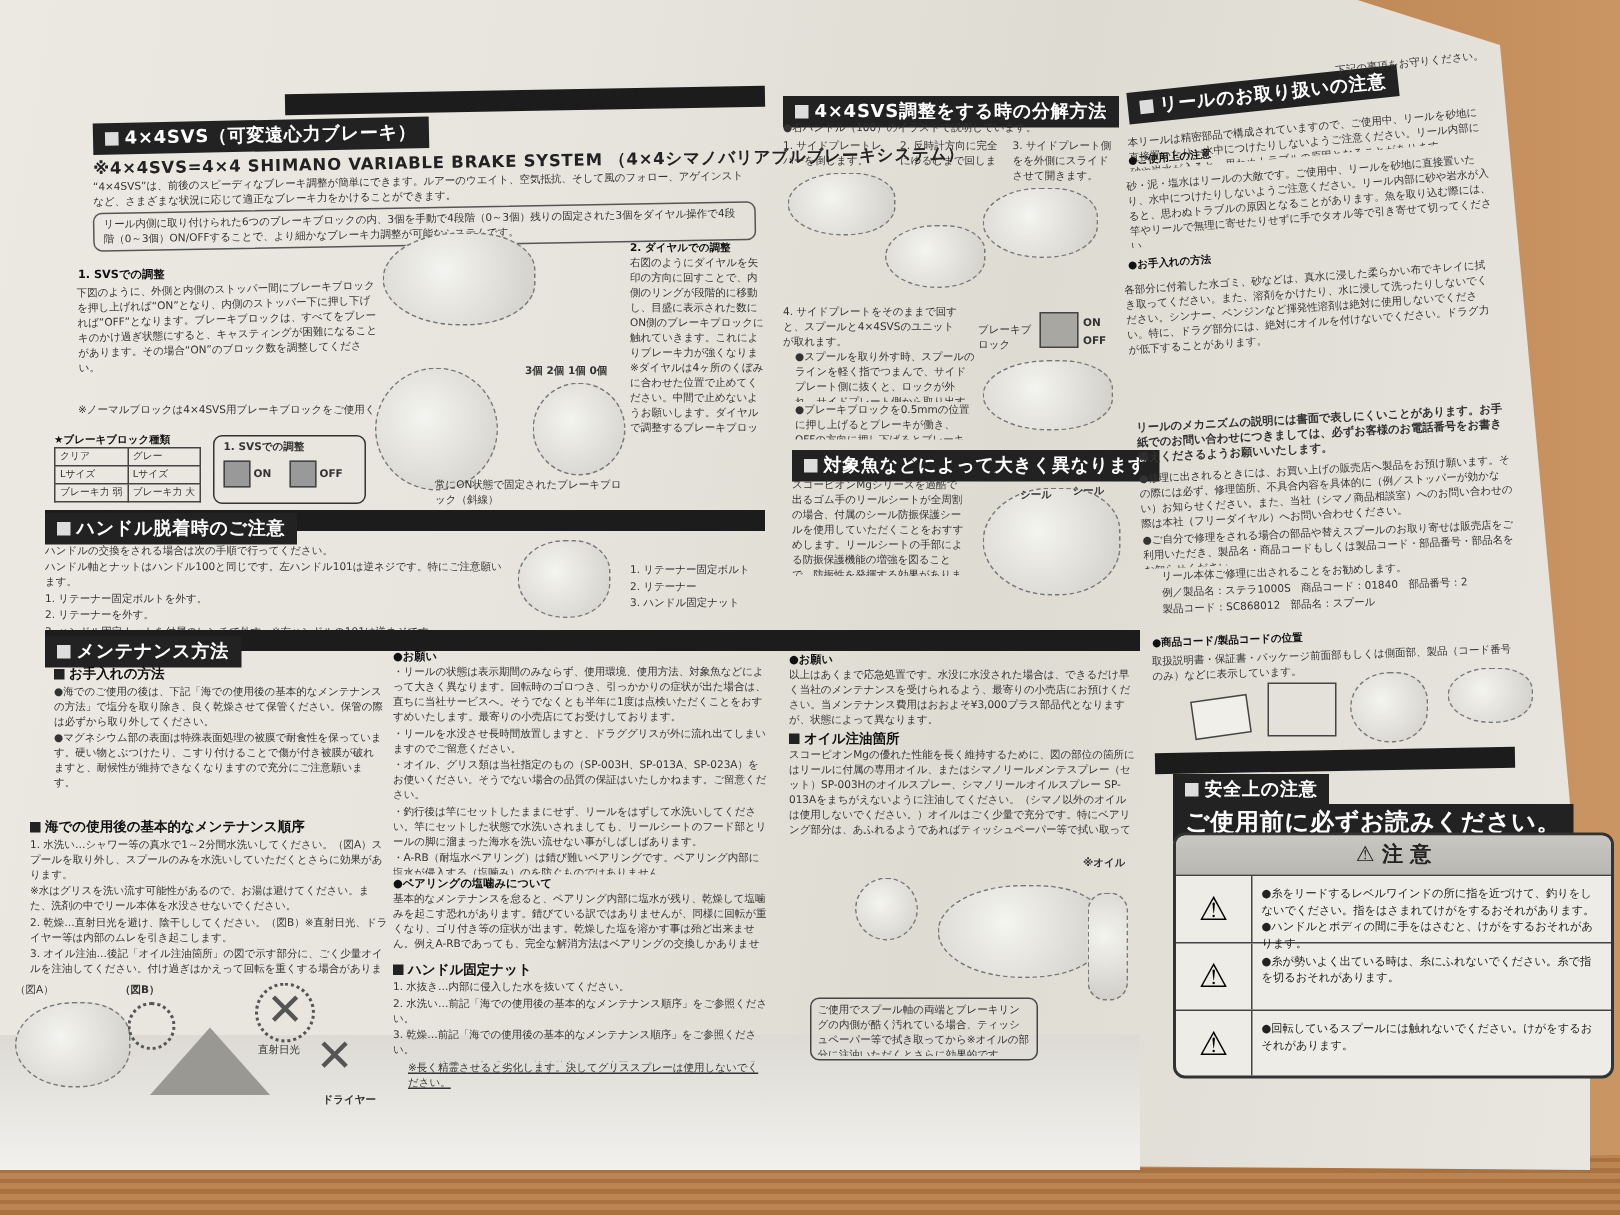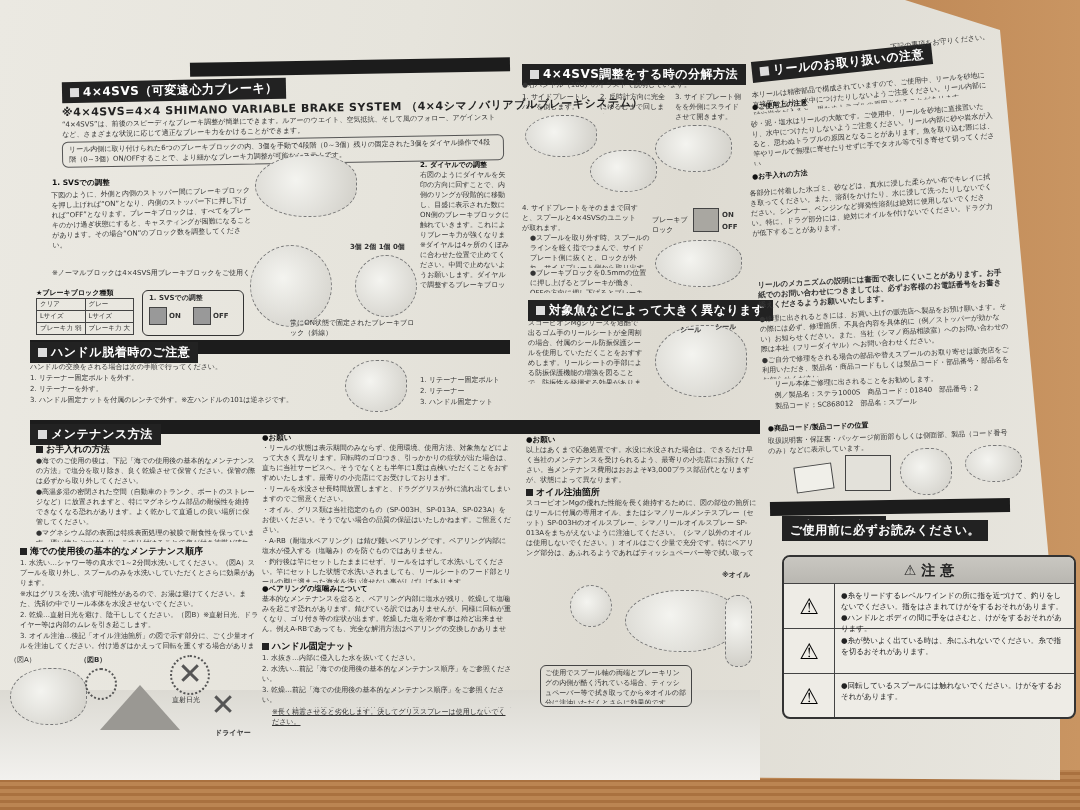--- a/index.html
+++ b/index.html
@@ -75,20 +75,21 @@
 <div class="txt" style="left:350px;top:242px;width:80px;font-weight:bold"><span>3個</span> <span>2個</span> <span>1個</span> <span>0個</span></div>
 <div class="txt" style="left:290px;top:318px;width:130px;height:20px">常にON状態で固定されたブレーキブロック（斜線）</div>
 <div class="sub" style="left:420px;top:160px;font-size:7px">2. ダイヤルでの調整</div>
 <div class="txt" style="left:420px;top:170px;width:90px;height:70px">右図のようにダイヤルを矢印の方向に回すことで、内側のリングが段階的に移動し、目盛に表示された数にON側のブレーキブロックに触れていきます。これによりブレーキ力が強くなります。反対に回すと弱くなります。</div>
 <div class="txt" style="left:420px;top:240px;width:90px;height:50px">※ダイヤルは4ヶ所のくぼみに合わせた位置で止めてください。中間で止めないようお願いします。ダイヤルで調整するブレーキブロック（斜線）の交換はできません。</div>
 
 <div class="divider" style="left:30px;top:340px;width:480px"></div>
 <div class="bar" style="left:30px;top:342px"><span class="sq"></span><span>ハンドル脱着時のご注意</span></div>
 <div class="txt" style="left:30px;top:362px;width:310px;height:60px">
   <p>ハンドルの交換をされる場合は次の手順で行ってください。</p>
+  <p>ハンドル軸とナットはハンドル100と同じです。左ハンドル101は逆ネジです。特にご注意願います。</p>
   <p>1. リテーナー固定ボルトを外す。</p>
   <p>2. リテーナーを外す。</p>
   <p>3. ハンドル固定ナットを付属のレンチで外す。※左ハンドルの101は逆ネジです。</p>
 
 </div>
 <div class="illus" style="left:345px;top:360px;width:60px;height:50px"></div>
 <div class="txt" style="left:420px;top:375px;width:90px;height:40px">
   <p>1. リテーナー固定ボルト</p>
   <p>2. リテーナー</p>
   <p>3. ハンドル固定ナット</p>
@@ -115,21 +116,20 @@
 <div class="txt" style="left:528px;top:318px;width:115px;height:66px">スコーピオンMgシリーズを過酷で出るゴム手のリールシートが全周割の場合、付属のシール防振保護シールを使用していただくことをおすすめします。リールシートの手部による防振保護機能の増強を図ることで、防振性を発揮する効果があります。</div>
 <div class="illus" style="left:655px;top:325px;width:90px;height:70px"></div>
 <div class="txt" style="left:680px;top:325px;font-weight:bold">シール</div>
 <div class="txt" style="left:715px;top:322px;font-weight:bold">シール</div>
 
 <div class="divider" style="left:30px;top:420px;width:730px"></div>
 <div class="bar" style="left:30px;top:424px"><span class="sq"></span><span>メンテナンス方法</span></div>
 <div class="sub" style="left:36px;top:443px"><span class="sq"></span><span>お手入れの方法</span></div>
 <div class="txt" style="left:36px;top:456px;width:220px;height:86px">
   <p>●海でのご使用の後は、下記「海での使用後の基本的なメンテナンスの方法」で塩分を取り除き、良く乾燥させて保管ください。保管の際は必ずから取り外してください。</p>
-  <p>●高温多湿の密閉された空間（自動車のトランク、ボートのストレージなど）に放置されますと、特にマグネシウム部品の耐候性を維持できなくなる恐れがあります。よく乾かして直通しの良い場所に保管してください。</p>
   <p>●マグネシウム部の表面は特殊表面処理の被膜で耐食性を保っています。硬い物とぶつけたり、こすり付けることで傷が付き被膜が破れますと、耐候性が維持できなくなりますので充分にご注意願います。</p>
 </div>
 <div class="sub" style="left:20px;top:545px"><span class="sq"></span><span>海での使用後の基本的なメンテナンス順序</span></div>
 <div class="txt" style="left:20px;top:558px;width:240px;height:92px">
   <p>1. 水洗い…シャワー等の真水で1～2分間水洗いしてください。（図A）スプールを取り外し、スプールのみを水洗いしていただくとさらに効果があります。</p>
   <p>※水はグリスを洗い流す可能性があるので、お湯は避けてください。また、洗剤の中でリール本体を水没させないでください。</p>
   <p>2. 乾燥…直射日光を避け、陰干ししてください。（図B）※直射日光、ドライヤー等は内部のムレを引き起こします。</p>
   <p>3. オイル注油…後記「オイル注油箇所」の図で示す部分に、ごく少量オイルを注油してください。付け過ぎはかえって回転を重くする場合があります。</p>
 </div>
 <div class="txt" style="left:10px;top:655px;font-weight:normal">（図A）</div>
@@ -140,22 +140,22 @@
 <div style="position:absolute;left:170px;top:655px;width:36px;height:36px;border-radius:50%;border:2px dotted #555;font-size:30px;line-height:34px;text-align:center;color:#555">✕</div>
 <div class="txt" style="left:172px;top:695px;font-weight:normal">直射日光</div>
 <div style="position:absolute;left:205px;top:690px;width:36px;height:30px;font-size:30px;line-height:30px;text-align:center;color:#555">✕</div>
 <div class="txt" style="left:215px;top:728px;font-weight:bold">ドライヤー</div>
 
 <div class="sub" style="left:262px;top:433px;font-size:7.5px">●お願い</div>
 <div class="txt" style="left:262px;top:443px;width:250px;height:140px">
   <p>・リールの状態は表示期間のみならず、使用環境、使用方法、対象魚などによって大きく異なります。回転時のゴロつき、引っかかりの症状が出た場合は、直ちに当社サービスへ。そうでなくとも半年に1度は点検いただくことをおすすめいたします。最寄りの小売店にてお受けしております。</p>
   <p>・リールを水没させ長時間放置しますと、ドラググリスが外に流れ出てしまいますのでご留意ください。</p>
   <p>・オイル、グリス類は当社指定のもの（SP-003H、SP-013A、SP-023A）をお使いください。そうでない場合の品質の保証はいたしかねます。ご留意ください。</p>
+  <p>・釣行後は竿にセットしたままにせず、リールをはずして水洗いしてください。竿にセットした状態で水洗いされましても、リールシートのフード部とリールの脚に溜まった海水を洗い流せない事がしばしばあります。</p>
   <p>・A-RB（耐塩水ベアリング）は錆び難いベアリングです。ベアリング内部に塩水が侵入する（塩噛み）のを防ぐものではありません。</p>
-  <p>・釣行後は竿にセットしたままにせず、リールをはずして水洗いしてください。竿にセットした状態で水洗いされましても、リールシートのフード部とリールの脚に溜まった海水を洗い流せない事がしばしばあります。</p>
 </div>
 <div class="sub" style="left:262px;top:584px;font-size:7.5px">●ベアリングの塩噛みについて</div>
 <div class="txt" style="left:262px;top:594px;width:250px;height:40px">基本的なメンテナンスを怠ると、ベアリング内部に塩水が残り、乾燥して塩噛みを起こす恐れがあります。錆びている訳ではありませんが、同様に回転が重くなり、ゴリ付き等の症状が出ます。乾燥した塩を溶かす事は殆ど出来ません。例えA-RBであっても、完全な解消方法はベアリングの交換しかありません。ご注意下さい。</div>
 <div class="sub" style="left:262px;top:640px"><span class="sq"></span><span>ハンドル固定ナット</span></div>
 <div class="txt" style="left:262px;top:653px;width:250px;height:55px">
   <p>1. 水抜き…内部に侵入した水を抜いてください。</p>
   <p>2. 水洗い…前記「海での使用後の基本的なメンテナンス順序」をご参照ください。</p>
   <p>3. 乾燥…前記「海での使用後の基本的なメンテナンス順序」をご参照ください。</p>
   <p>4. オイル注油…後記「オイル注油箇所」をご参照ください。オイルの付け過ぎはかえって回転を重くする場合があります。</p>
 </div>
@@ -190,21 +190,21 @@
 </div>
 <div class="sub" style="left:768px;top:422px;font-size:7px;transform:rotate(-2deg)">●商品コード/製品コードの位置</div>
 <div class="txt" style="left:768px;top:432px;width:240px;height:20px;transform:rotate(-2deg)">取扱説明書・保証書・パッケージ前面部もしくは側面部、製品（コード番号のみ）などに表示しています。</div>
 <div style="position:absolute;left:795px;top:465px;width:36px;height:24px;border:1px solid #444;background:#f0efe9;transform:rotate(-8deg)"></div>
 <div style="position:absolute;left:845px;top:455px;width:44px;height:34px;border:1px solid #444;background:#e3e1da"></div>
 <div class="illus" style="left:900px;top:448px;width:50px;height:45px"></div>
 <div class="illus" style="left:965px;top:445px;width:55px;height:35px"></div>
 
 <div class="divider" style="left:770px;top:500px;width:240px;transform:rotate(-1deg)"></div>
 <div class="bar" style="left:782px;top:516px"><span class="sq"></span><span>安全上の注意</span></div>
-<div class="bar" style="left:782px;top:520px;font-size:12px">ご使用前に必ずお読みください。</div>
+<div class="bar" style="left:782px;top:536px;font-size:16px">ご使用前に必ずお読みください。</div>
 <div class="warn">
   <div class="warn-head">⚠ 注 意</div>
   <div class="warn-row">
     <div class="warn-icon">⚠</div>
     <div class="warn-text">●糸をリードするレベルワインドの所に指を近づけて、釣りをしないでください。指をはさまれてけがをするおそれがあります。●ハンドルとボディの間に手をはさむと、けがをするおそれがあります。</div>
   </div>
   <div class="warn-row">
     <div class="warn-icon">⚠</div>
     <div class="warn-text">●糸が勢いよく出ている時は、糸にふれないでください。糸で指を切るおそれがあります。</div>
   </div>

